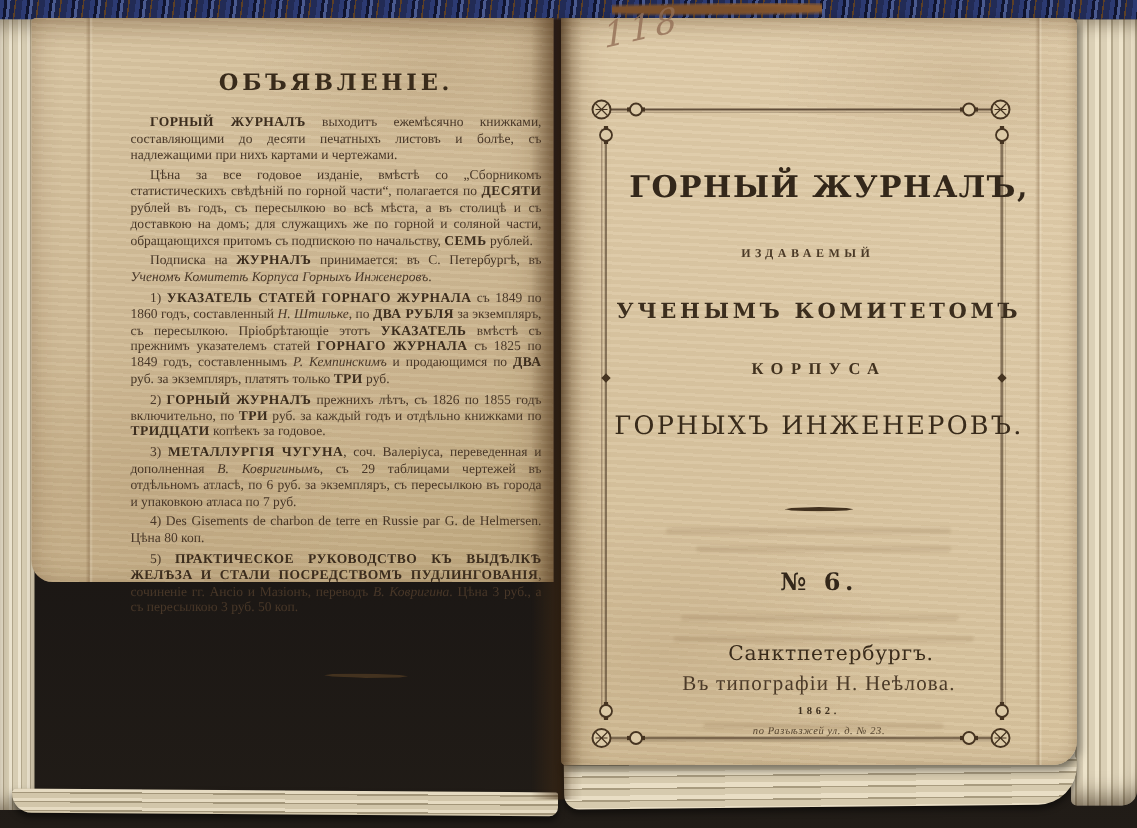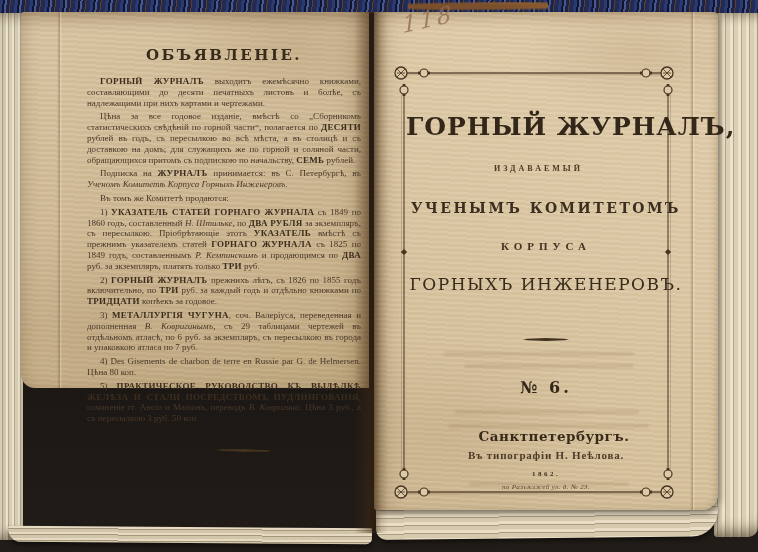--- a/index.html
+++ b/index.html
@@ -61,29 +61,29 @@
     clip-path:polygon(0% 50%,10% 22%,50% 0%,90% 22%,100% 50%,90% 78%,50% 100%,10% 78%);}
   .rule-left{position:absolute;left:195px;top:437px;width:56px;transform:rotate(.8deg);}
 
   
   .frame-svg{position:absolute;left:0;top:0;}
   .handwritten{position:absolute;left:28px;top:-6px;font-family:"DejaVu Serif",serif;
     font-style:italic;font-size:23px;letter-spacing:3px;color:#936e55;opacity:.8;
     transform:rotate(-13deg) skewX(-10deg);}
   .title-block{position:absolute;left:32px;right:32px;top:0;text-align:center;color:#3a2c1c;}
   .journal-title{position:absolute;left:0;right:0;top:100px;font-family:"DejaVu Serif",serif;
-    font-weight:bold;font-size:25px;letter-spacing:1px;color:#33271a;white-space:nowrap;}
+    font-weight:bold;font-size:20px;letter-spacing:1px;color:#33271a;white-space:nowrap;text-align:right;}
   .sub1{position:absolute;left:0;right:15px;top:152px;font-weight:bold;font-size:8px;letter-spacing:3px;color:#4b3a27;}
   .sub2{position:absolute;left:0;right:0;top:188px;font-family:"DejaVu Serif",serif;font-weight:bold;font-size:14px;letter-spacing:2.5px;color:#3c2e1e;}
   .sub3{position:absolute;left:0;right:0;top:228px;font-weight:bold;font-size:11px;letter-spacing:5px;color:#42321f;}
   .sub4{position:absolute;left:0;right:0;top:262px;font-family:"DejaVu Serif",serif;font-size:17px;letter-spacing:1.5px;color:#392b1b;white-space:nowrap;}
   .rule-right{position:absolute;left:50%;top:326px;width:46px;margin-left:-23px;}
   .issue{position:absolute;left:0;right:0;top:366px;font-family:"DejaVu Serif",serif;font-weight:bold;font-size:16px;letter-spacing:3px;color:#33271a;}
-  .city{position:absolute;left:16px;right:0;top:416px;font-family:"DejaVu Serif",serif;font-weight:bold;font-size:13.5px;letter-spacing:.5px;color:#392b1b;}
-  .printer{position:absolute;left:0;right:0;top:437px;font-size:11px;letter-spacing:.8px;color:#4b3a28;font-weight:bold;}
+  .city{position:absolute;left:16px;right:0;top:416px;font-family:"DejaVu Serif",serif;font-weight:normal;font-size:13.5px;letter-spacing:.5px;color:#392b1b;}
+  .printer{position:absolute;left:0;right:0;top:437px;font-size:14px;letter-spacing:.8px;color:#4b3a28;}
   .address{position:absolute;left:0;right:0;top:471px;font-size:7px;letter-spacing:.4px;color:#55442f;font-style:italic;}
   .year{position:absolute;left:0;right:0;top:458px;font-weight:bold;font-size:7px;letter-spacing:2.5px;color:#3c2e1e;}
 
   
   .showthrough{position:absolute;height:4px;border-radius:2px;background:rgba(130,100,65,.16);filter:blur(1px);pointer-events:none;}
 </style>
 </head>
 <body>
 
 <div class="screen">
@@ -96,21 +96,20 @@
 
   <div class="page-left">
     <div class="page-texture"></div>
     <div class="crease" style="left:36px;"></div>
     <div class="announce">
       <div class="announce-heading">ОБЪЯВЛЕНІЕ.</div>
       <div class="announce-body">
           <p><span class="seg-b">ГОРНЫЙ ЖУРНАЛЪ</span><span> выходитъ ежемѣсячно книжками, составляющими до десяти печатныхъ листовъ и болѣе, съ надлежащими при нихъ картами и чертежами.</span></p>
           <p><span>Цѣна за все годовое изданіе, вмѣстѣ со „Сборникомъ статистическихъ свѣдѣній по горной части“, полагается по </span><span class="seg-b">ДЕСЯТИ</span><span> рублей въ годъ, съ пересылкою во всѣ мѣста, а въ столицѣ и съ доставкою на домъ; для служащихъ же по горной и соляной части, обращающихся притомъ съ подпискою по начальству, </span><span class="seg-b">СЕМЬ</span><span> рублей.</span></p>
           <p><span>Подписка на </span><span class="seg-b">ЖУРНАЛЪ</span><span> принимается: въ С. Петербургѣ, въ </span><span class="seg-i">Ученомъ Комитетѣ Корпуса Горныхъ Инженеровъ</span><span>.</span></p>
-          <p><span>Въ томъ же Комитетѣ продаются:</span></p>
           <p><span>1) </span><span class="seg-b">УКАЗАТЕЛЬ СТАТЕЙ ГОРНАГО ЖУРНАЛА</span><span> съ 1849 по 1860 годъ, составленный </span><span class="seg-i">Н. Штильке</span><span>, по </span><span class="seg-b">ДВА РУБЛЯ</span><span> за экземпляръ, съ пересылкою. Пріобрѣтающіе этотъ </span><span class="seg-b">УКАЗАТЕЛЬ</span><span> вмѣстѣ съ прежнимъ указателемъ статей </span><span class="seg-b">ГОРНАГО ЖУРНАЛА</span><span> съ 1825 по 1849 годъ, составленнымъ </span><span class="seg-i">Р. Кемпинскимъ</span><span> и продающимся по </span><span class="seg-b">ДВА</span><span> руб. за экземпляръ, платятъ только </span><span class="seg-b">ТРИ</span><span> руб.</span></p>
           <p><span>2) </span><span class="seg-b">ГОРНЫЙ ЖУРНАЛЪ</span><span> прежнихъ лѣтъ, съ 1826 по 1855 годъ включительно, по </span><span class="seg-b">ТРИ</span><span> руб. за каждый годъ и отдѣльно книжками по </span><span class="seg-b">ТРИДЦАТИ</span><span> копѣекъ за годовое.</span></p>
           <p><span>3) </span><span class="seg-b">МЕТАЛЛУРГІЯ ЧУГУНА</span><span>, соч. Валеріуса, переведенная и дополненная </span><span class="seg-i">В. Ковригинымъ</span><span>, съ 29 таблицами чертежей въ отдѣльномъ атласѣ, по 6 руб. за экземпляръ, съ пересылкою въ города и упаковкою атласа по 7 руб.</span></p>
           <p><span>4) Des Gisements de charbon de terre en Russie par G. de Helmersen. Цѣна 80 коп.</span></p>
           <p><span>5) </span><span class="seg-b">ПРАКТИЧЕСКОЕ РУКОВОДСТВО КЪ ВЫДѢЛКѢ ЖЕЛѢЗА И СТАЛИ ПОСРЕДСТВОМЪ ПУДЛИНГОВАНІЯ</span><span>, сочиненіе гг. Ансіо и Мазіонъ, переводъ </span><span class="seg-i">В. Ковригина</span><span>. Цѣна 3 руб., а съ пересылкою 3 руб. 50 коп.</span></p>
         </div>
     </div>
     <div class="swell rule-left"></div>
   </div>
 

